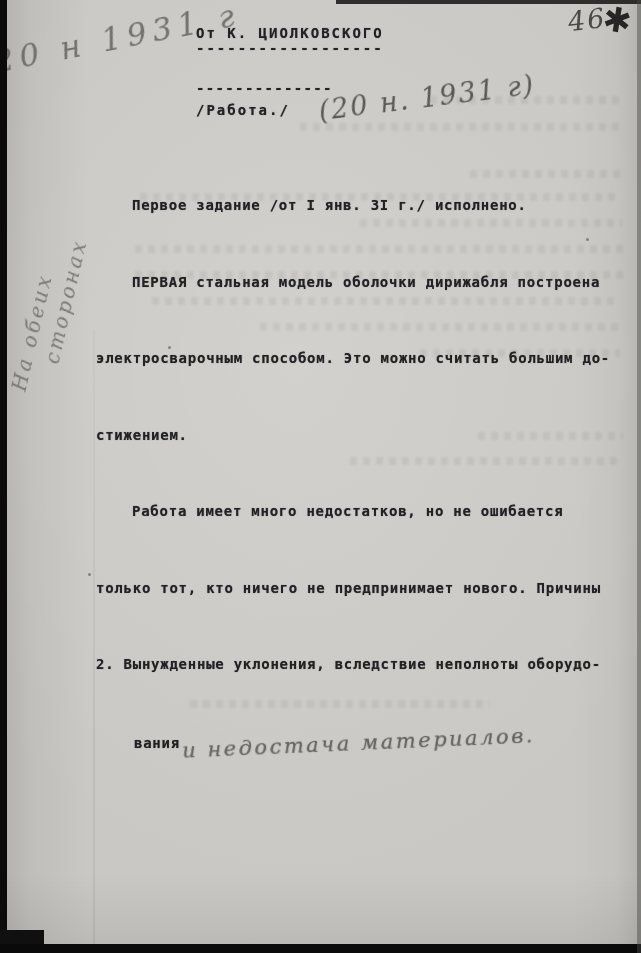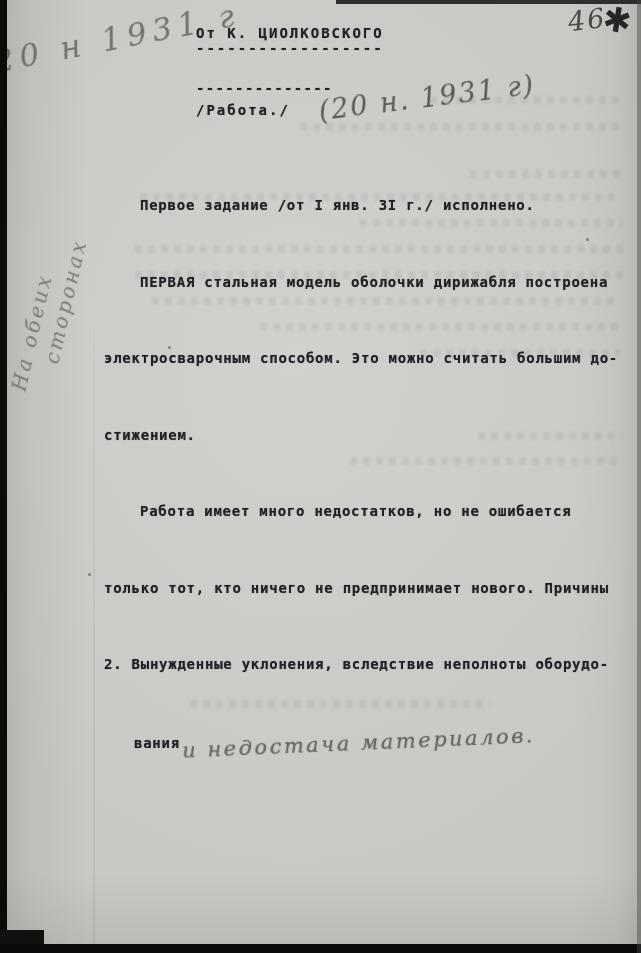--- a/index.html
+++ b/index.html
@@ -22,21 +22,21 @@
   .hdr{ position:absolute; left:196px; font-size:14px; line-height:18px; white-space:pre; }
   .h-from{ top:24px;  letter-spacing:2px; }
   .u-from{ top:39px;  letter-spacing:2px; }
   .h-to{   top:64px;  letter-spacing:1.35px; }
   .u-to{   top:79px;  letter-spacing:1.35px; }
   .h-off{  top:101px; letter-spacing:2px; }
   .letter-body{
     position:absolute; left:96px; top:142px; width:535px;
     font-size:14px; line-height:25.5px; white-space:pre;
   }
-  .ln{ height:25.5px;margin-left:8px; }
+  .ln{ height:25.5px; }
   .ln.indent{ text-indent:36px; }
   .ln.cont{ margin-left:38px; }
   
   .hw{
     position:absolute;
     font-family:"DejaVu Serif","Liberation Serif",serif;
     font-style:italic; font-weight:400;
     color:#5d5a55;
   }
   .corner-date{ left:-8px; top:20px; font-size:31px; letter-spacing:6px;

